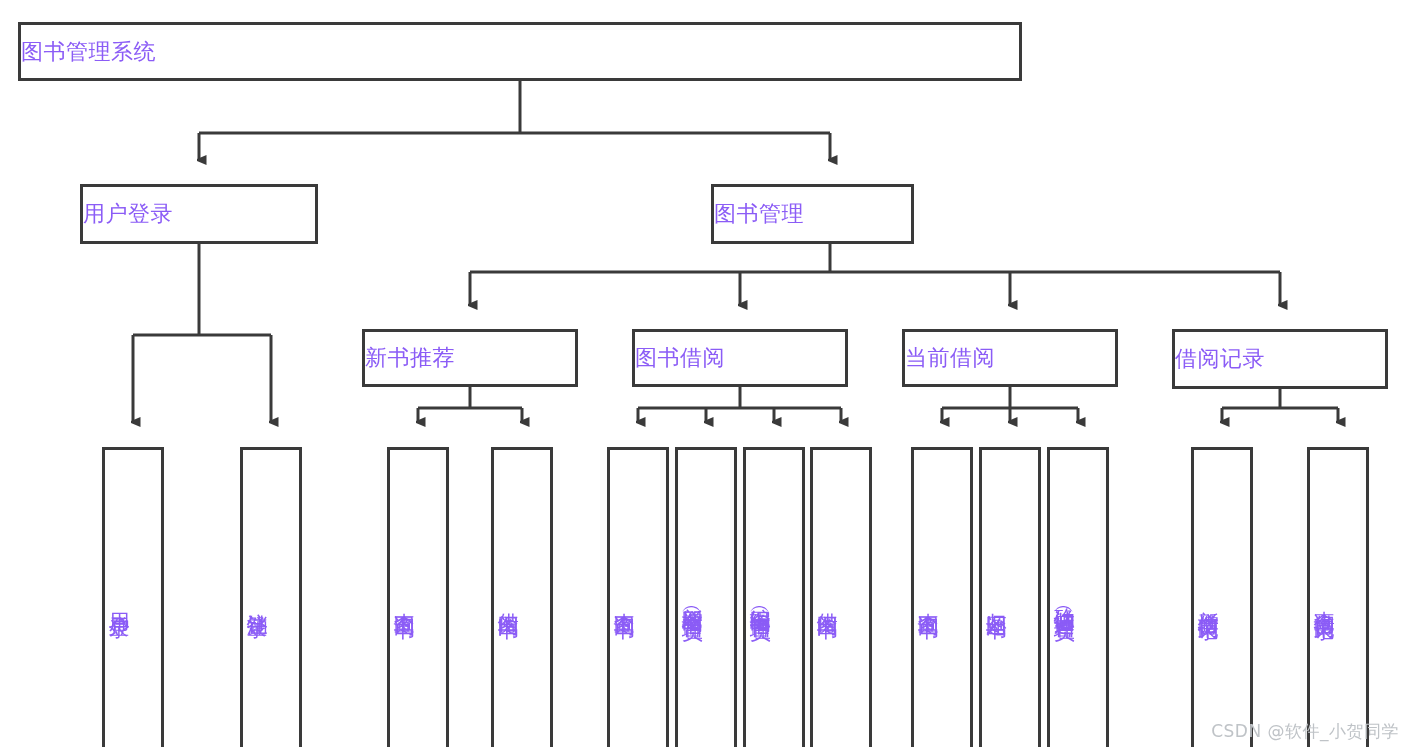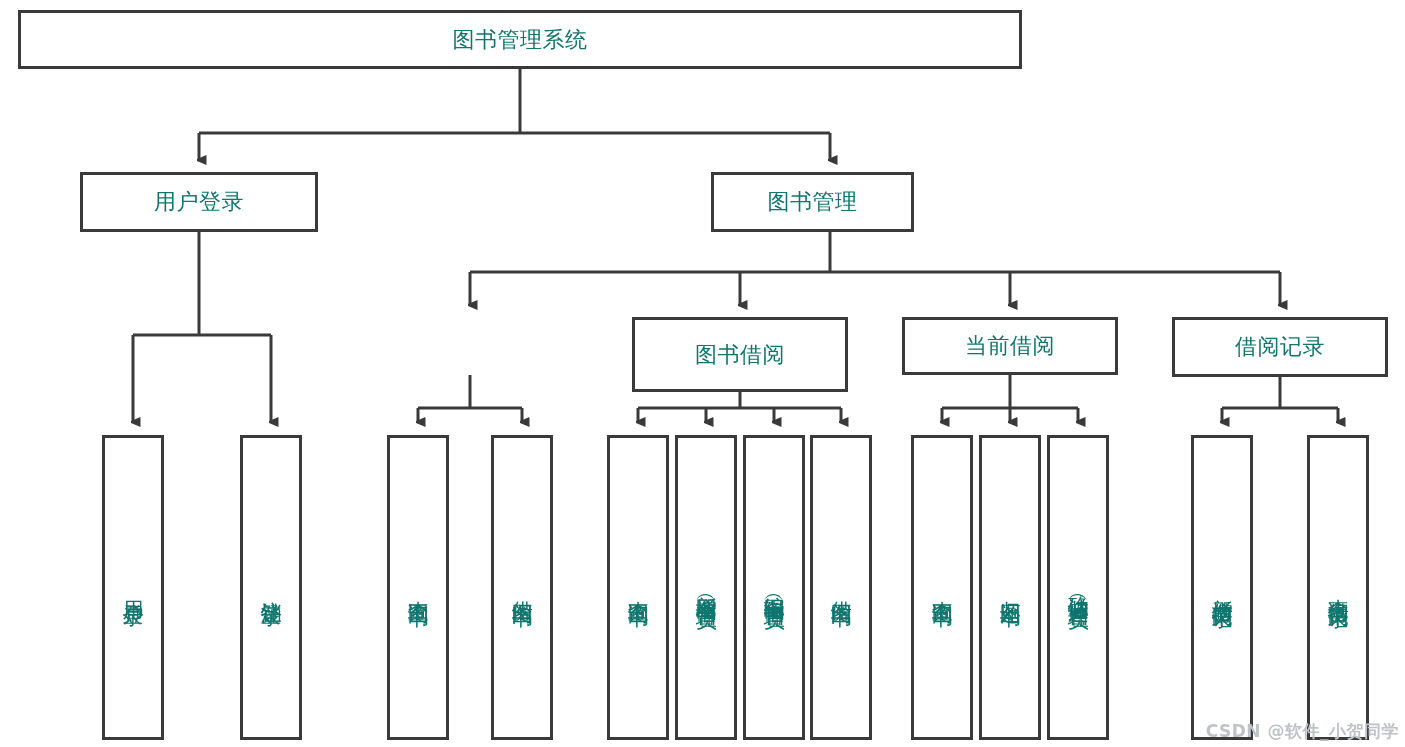--- a/index.html
+++ b/index.html
@@ -22,22 +22,22 @@
     width: 1405px;
     height: 747px;
   }
   .node {
     position: absolute;
     box-sizing: border-box;
     border: 3px solid #3a3a3a;
     background: #ffffff;
     display: flex;
     align-items: center;
-    justify-content: center;
-    color: #0f766e;
+    color: #8b5cf6;
+    margin-top: 12px;
   }
   .node .label {
     font-size: 22px;
     line-height: 1.05;
     letter-spacing: 0.5px;
     white-space: nowrap;
   }
   .node.leaf {
     border-width: 3px;
   }
@@ -52,21 +52,20 @@
   }
   .watermark {
     position: absolute;
     right: 6px;
     bottom: 4px;
     font-size: 17px;
     color: #bfc3c7;
     letter-spacing: 0.5px;
     white-space: nowrap;
     pointer-events: none;
-    font-weight: bold;
   }
 </style>
 </head>
 <body>
 
 <div id="canvas">
 
   <svg id="wires" viewBox="0 0 1405 747" xmlns="http://www.w3.org/2000/svg">
     <defs>
       <marker id="arrow" markerWidth="10" markerHeight="10" refX="5" refY="7.5" orient="auto" markerUnits="userSpaceOnUse">
@@ -121,21 +120,24 @@
     <span class="label">图书管理系统</span>
   </div>
 
   <div class="node" style="left:80px; top:172px; width:238px; height:60px;">
     <span class="label">用户登录</span>
   </div>
   <div class="node" style="left:711px; top:172px; width:203px; height:60px;">
     <span class="label">图书管理</span>
   </div>
 
-  <div class="node" style="left:632px; top:317px; width:216px; height:75px;">
+  <div class="node" style="left:362px; top:317px; width:216px; height:58px;">
+    <span class="label">新书推荐</span>
+  </div>
+  <div class="node" style="left:632px; top:317px; width:216px; height:58px;">
     <span class="label">图书借阅</span>
   </div>
   <div class="node" style="left:902px; top:317px; width:216px; height:58px;">
     <span class="label">当前借阅</span>
   </div>
   <div class="node" style="left:1172px; top:317px; width:216px; height:60px;">
     <span class="label">借阅记录</span>
   </div>
 
   <div class="node leaf" style="left:102px; top:435px; width:62px; height:305px;">

